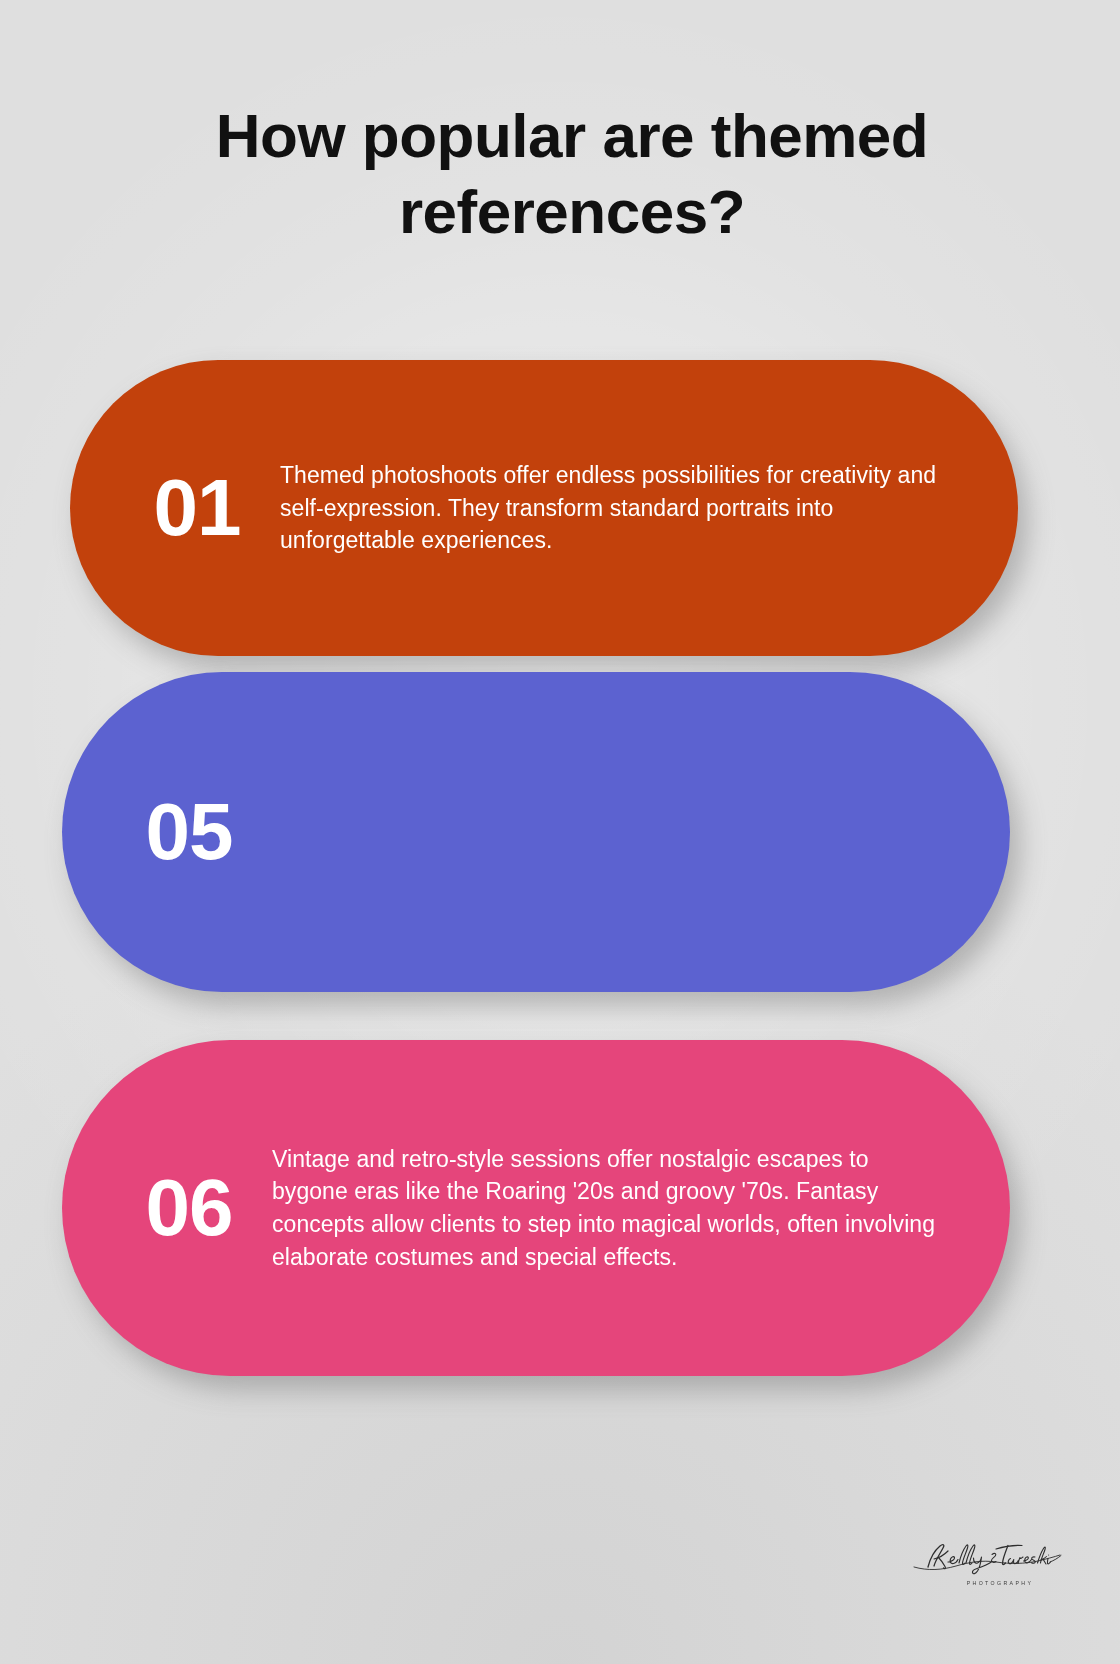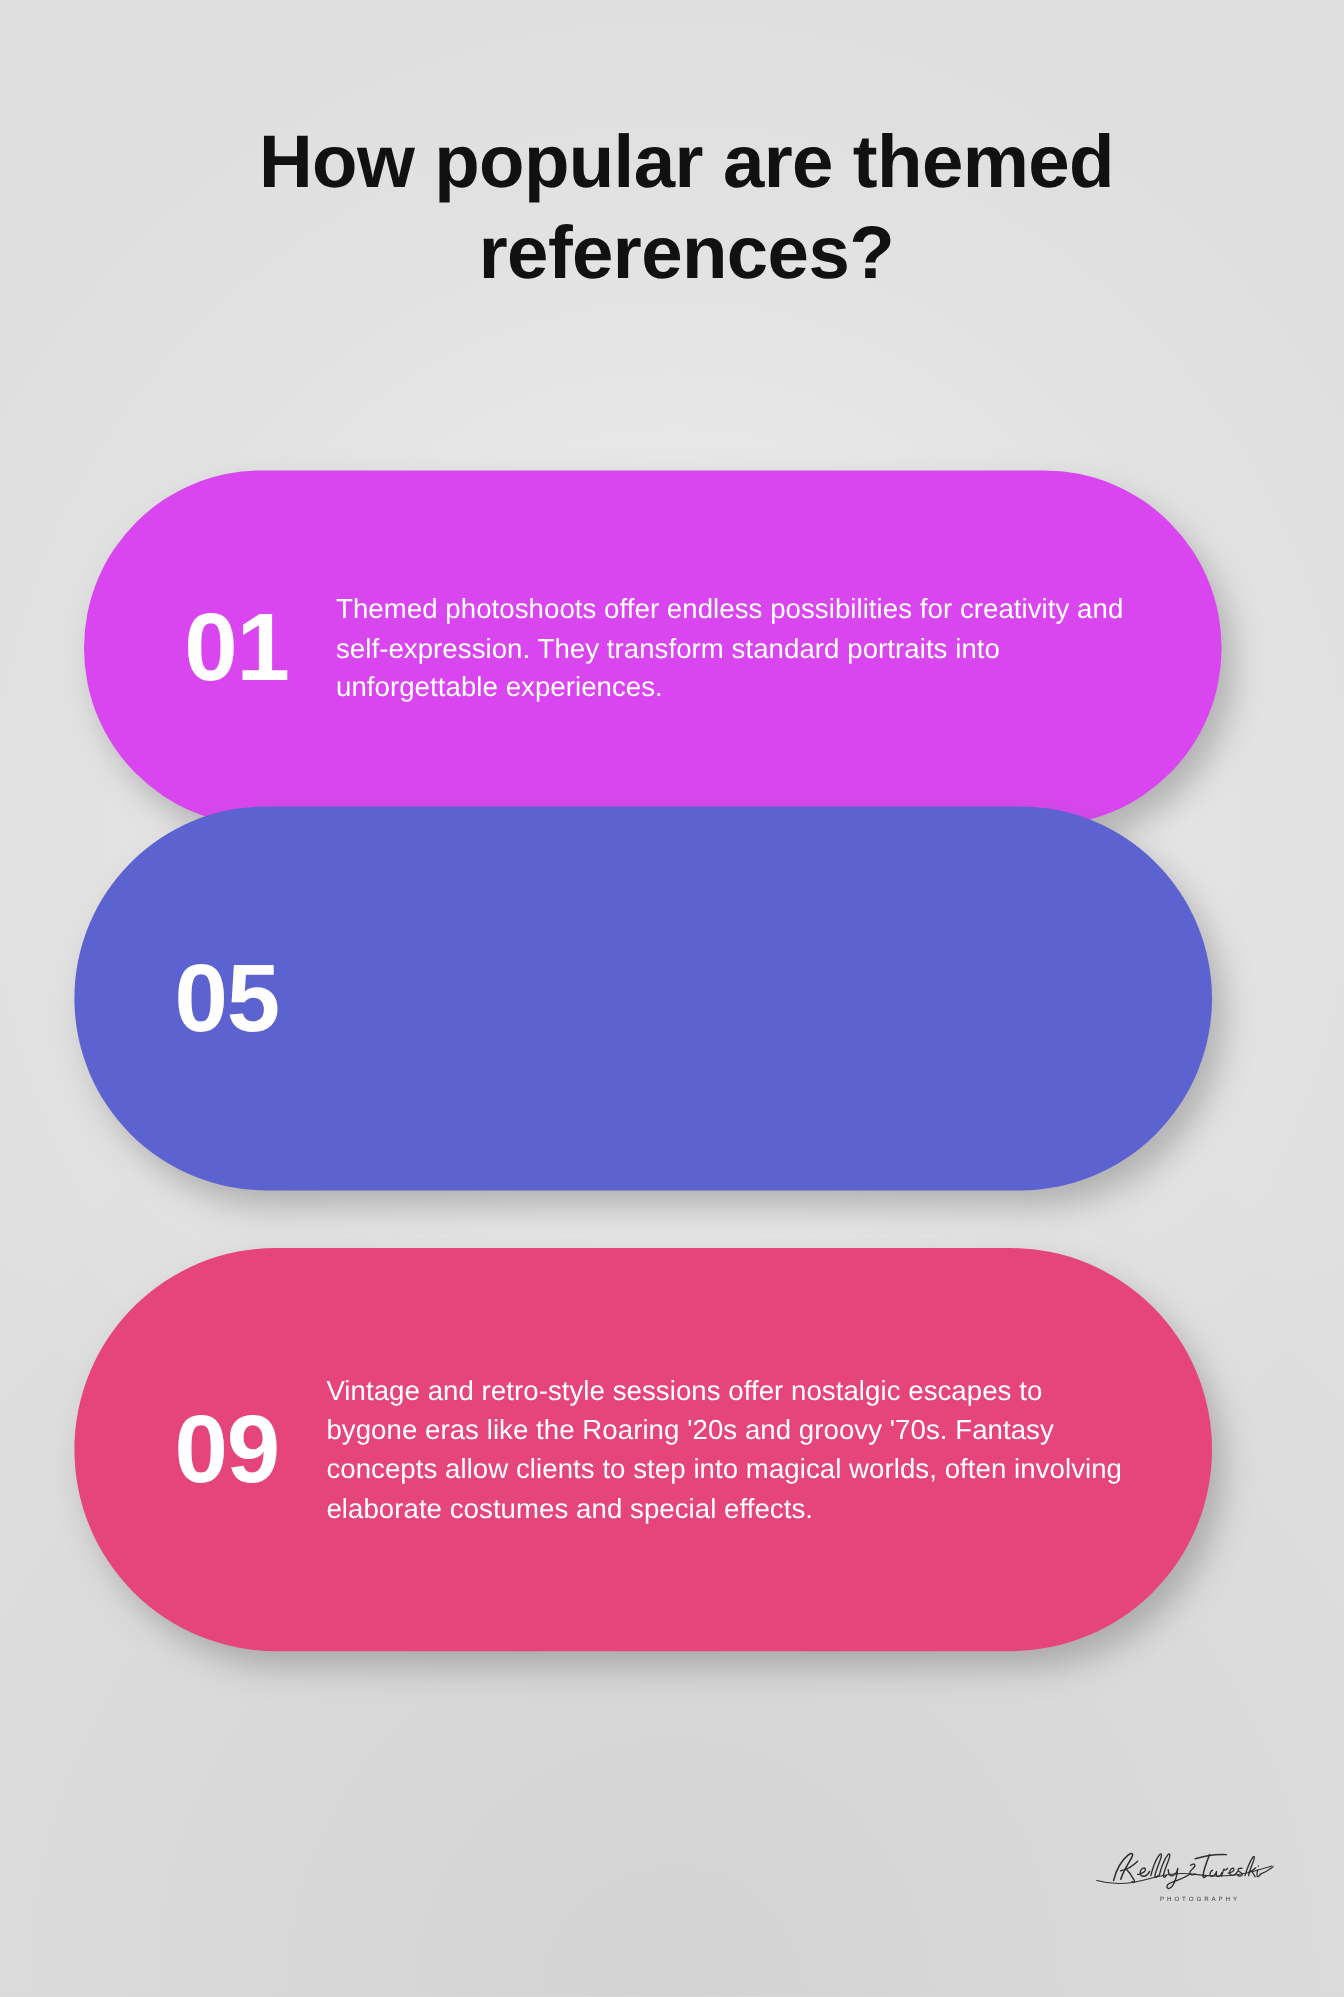--- a/index.html
+++ b/index.html
@@ -59,22 +59,21 @@
     border-radius:999px;
     box-shadow: 10px 14px 26px rgba(110,110,110,0.42);
     color:#ffffff;
     padding-left:52px;
     padding-right:62px;
   }
 
   .card-1{
     left:70px; top:360px;
     width:948px; height:296px;
-    background:#d946ef;
-    margin-top:32px;
+    background:#c2410c;
   }
   .card-2{
     left:62px; top:672px;
     width:948px; height:320px;
     background:#5c62d0;
   }
   .card-3{
     left:62px; top:1040px;
     width:948px; height:336px;
     background:#e5457b;
@@ -145,21 +144,21 @@
   <div class="card card-1">
     <div class="card-num">01</div>
     <div class="card-text">Themed photoshoots offer endless possibilities for creativity and self-expression. They transform standard portraits into unforgettable experiences.</div>
   </div>
 
   <div class="card card-2">
     <div class="card-num">05</div>
   </div>
 
   <div class="card card-3">
-    <div class="card-num">09</div>
+    <div class="card-num">06</div>
     <div class="card-text">Vintage and retro-style sessions offer nostalgic escapes to bygone eras like the Roaring '20s and groovy '70s. Fantasy concepts allow clients to step into magical worlds, often involving elaborate costumes and special effects.</div>
   </div>
 
   <div class="signature">
     <svg width="150" height="42" viewBox="0 0 150 42" aria-hidden="true">
       <g fill="none" stroke="#2e2e2e" stroke-linecap="round" stroke-linejoin="round">
 
         <path d="M2 30 C 16 34, 30 33, 44 29 C 58 25, 70 23, 84 25 C 98 27, 112 27, 126 24 C 134 22, 142 20, 148 18" stroke-width="0.9"></path>
 
         <path d="M16 30 C 18 22, 22 14, 28 9 C 31 6.5, 33 7.5, 31 11 C 28.5 16, 24 22, 22 29" stroke-width="1.3"></path>

